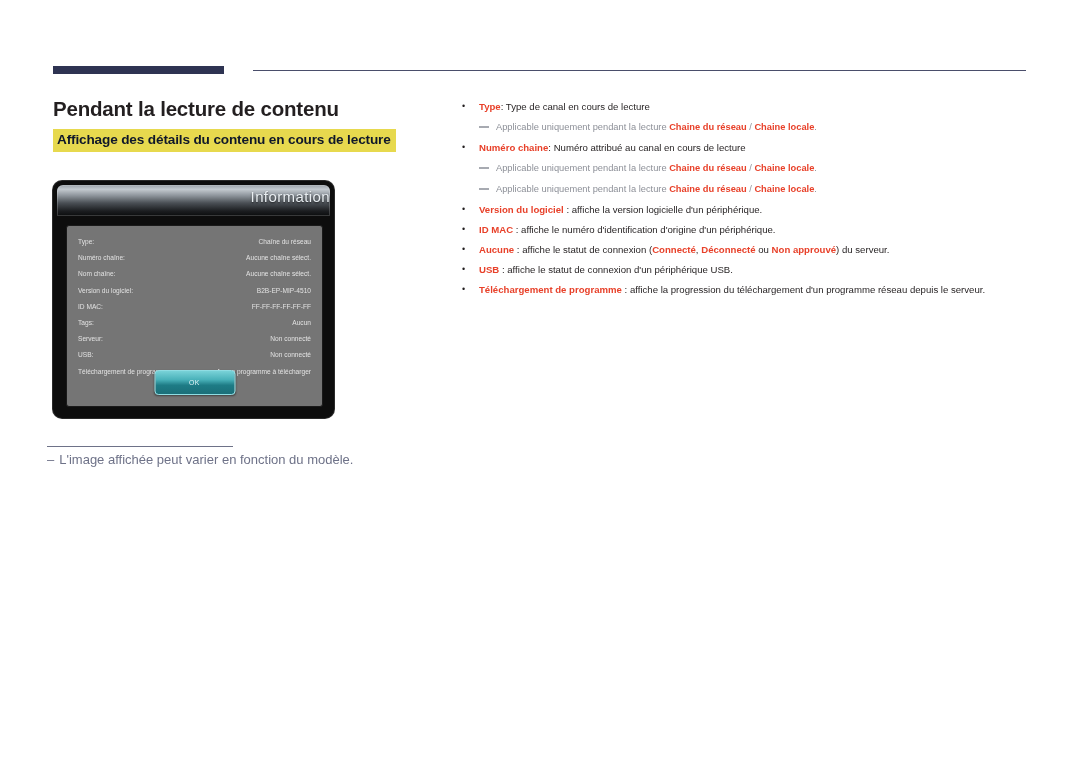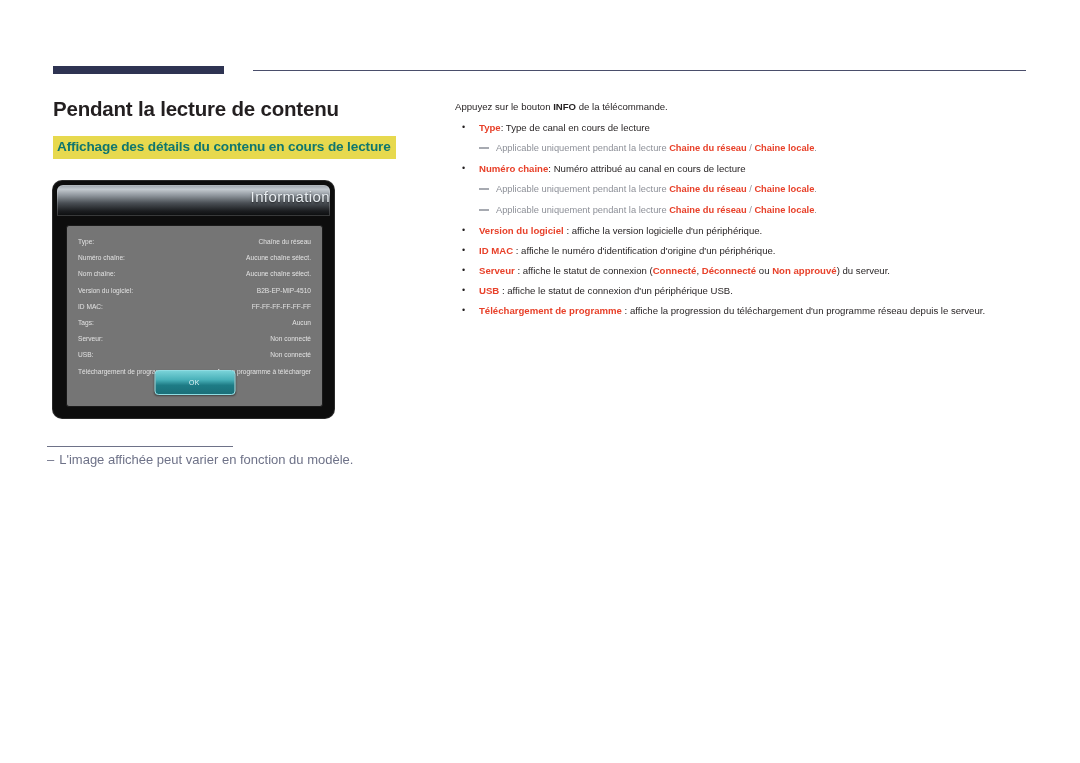--- a/index.html
+++ b/index.html
@@ -44,23 +44,23 @@
   .page-title {
     font-size: 20.5px;
     font-weight: bold;
     color: #231f20;
     letter-spacing: -0.2px;
     margin: 0;
     line-height: 26px;
   }
   .sub-title {
     display: inline-block;
-    margin-top: 14px;
+    margin-top: 7px;
     background: #e7d94e;
-    color: #0f766e;
+    color: #0f172a;
     font-size: 13.6px;
     font-weight: bold;
     letter-spacing: -0.15px;
     padding: 3px 5px 4px 4px;
     line-height: 16px;
     text-align: center;
   }
 
   
   .tv-frame {
@@ -273,28 +273,25 @@
     <div class="ok-btn">OK</div>
   </div>
 </div>
 
 <div class="foot-rule"></div>
 <div class="foot-note">
   <span class="dash">–</span><span>L'image affichée peut varier en fonction du modèle.</span>
 </div>
 
 <div class="right-col">
-  <p class="intro">
-    <span>Appuyez sur le bouton </span><b>INFO</b><span> de la télécommande.</span>
-  </p>
   <div id="right-items">
       <div class="bullet-row"><span class="lbl">Type</span><span>: Type de canal en cours de lecture</span></div>
       <div class="note-row"><span class="note-dash"></span><span>Applicable uniquement pendant la lecture </span><span class="hl">Chaine du réseau</span><span class="sep"> / </span><span class="hl">Chaine locale</span><span>.</span></div>
       <div class="bullet-row"><span class="lbl">Numéro chaine</span><span>: Numéro attribué au canal en cours de lecture</span></div>
       <div class="note-row"><span class="note-dash"></span><span>Applicable uniquement pendant la lecture </span><span class="hl">Chaine du réseau</span><span class="sep"> / </span><span class="hl">Chaine locale</span><span>.</span></div>
       <div class="note-row"><span class="note-dash"></span><span>Applicable uniquement pendant la lecture </span><span class="hl">Chaine du réseau</span><span class="sep"> / </span><span class="hl">Chaine locale</span><span>.</span></div>
       <div class="bullet-row"><span class="lbl">Version du logiciel</span><span> : affiche la version logicielle d'un périphérique.</span></div>
       <div class="bullet-row"><span class="lbl">ID MAC</span><span> : affiche le numéro d'identification d'origine d'un périphérique.</span></div>
-      <div class="bullet-row"><span class="lbl">Serveur</span><span> : affiche le statut de connexion (</span><span class="lbl">Connecté</span><span>, </span><span class="lbl">Déconnecté</span><span> ou </span><span class="lbl">Non approuvé</span><span>) du serveur.</span></div>
+      <div class="bullet-row"><span class="lbl">Aucune</span><span> : affiche le statut de connexion (</span><span class="lbl">Connecté</span><span>, </span><span class="lbl">Déconnecté</span><span> ou </span><span class="lbl">Non approuvé</span><span>) du serveur.</span></div>
       <div class="bullet-row"><span class="lbl">USB</span><span> : affiche le statut de connexion d'un périphérique USB.</span></div>
       <div class="bullet-row"><span class="lbl">Téléchargement de programme</span><span> : affiche la progression du téléchargement d'un programme réseau depuis le serveur.</span></div>
     </div>
 </div>
 
 </body></html>

